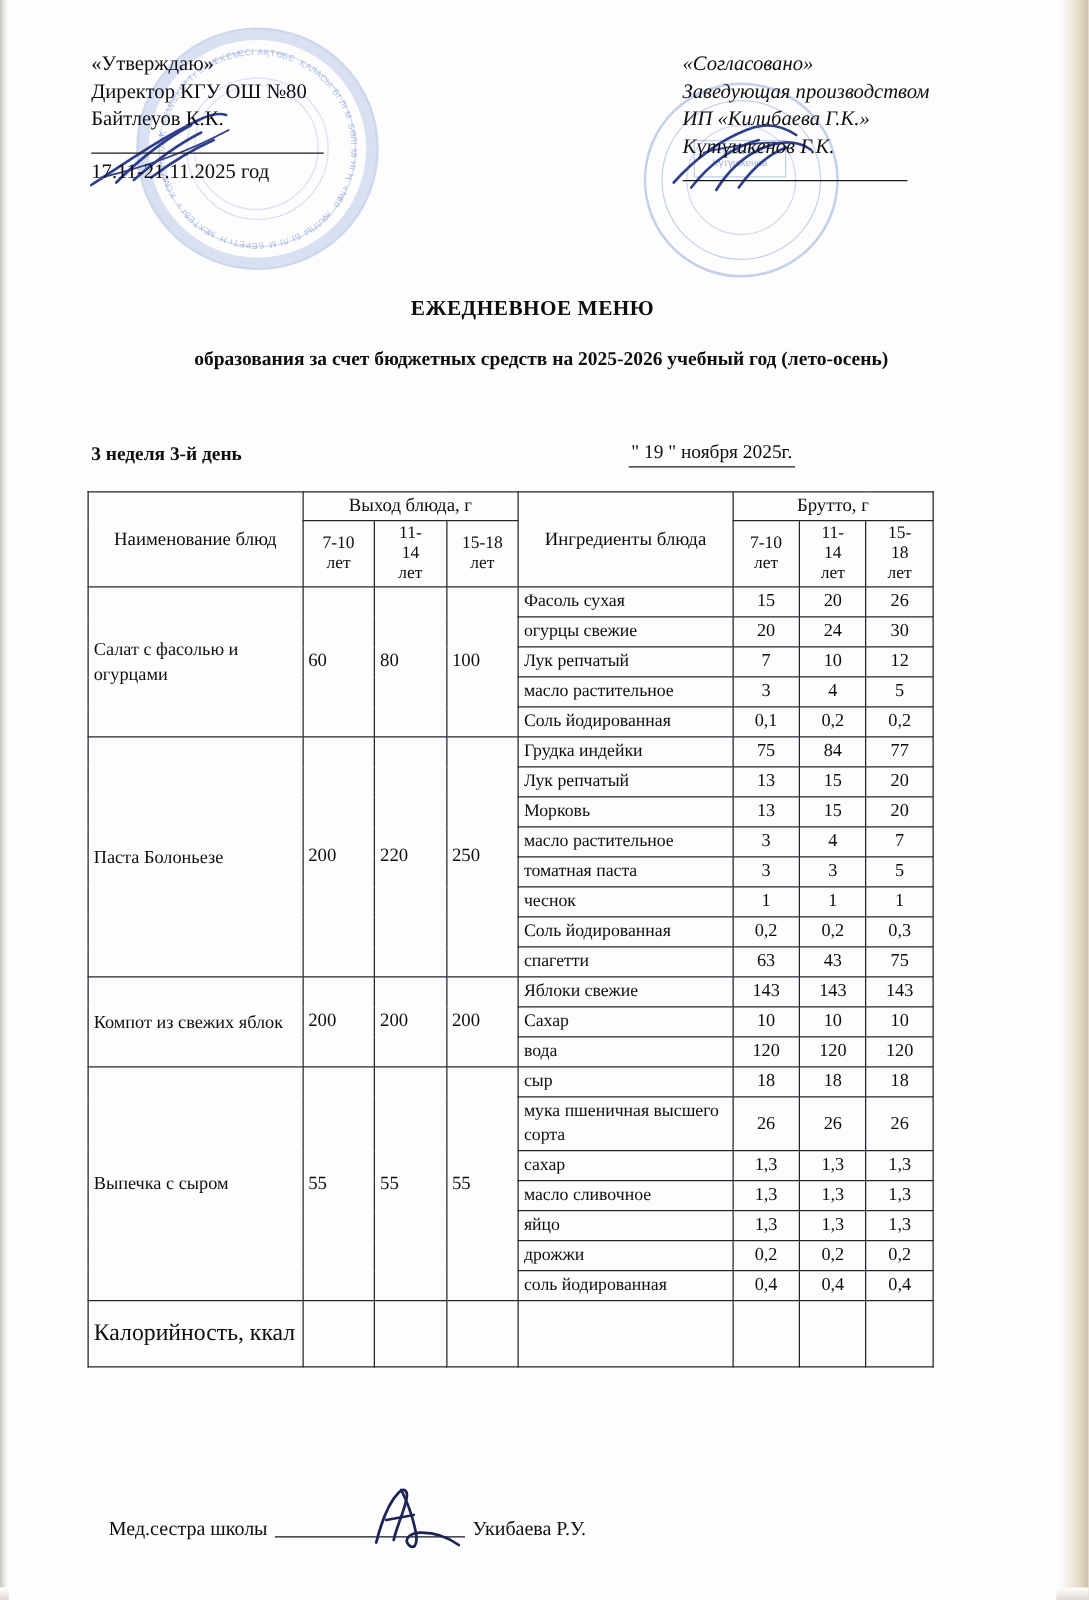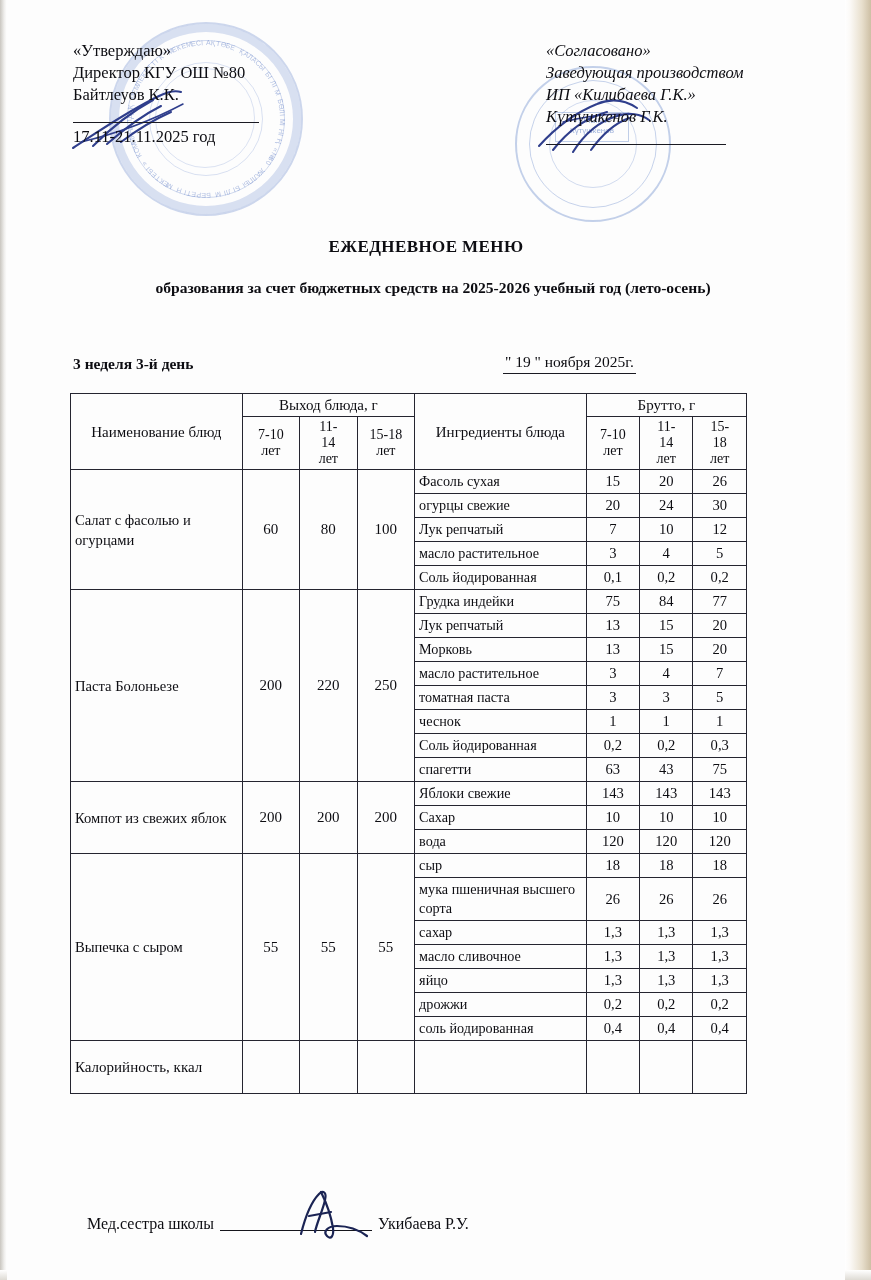--- a/index.html
+++ b/index.html
@@ -226,28 +226,28 @@
     line-height: 16px;
     padding: 3px 1px;
   }
   td.dish {
     font-size: 14.6px;
     line-height: 20px;
     padding-left: 8px;
     vertical-align: middle;
   }
   td.dish-b {
-    font-size: 15px;
+    font-size: 19px;
     font-weight: bold;
     line-height: 20px;
     padding-left: 8px;
     vertical-align: middle;
   }
   td.num {
-    text-align: center;
+    text-align: left;
     font-size: 15px;
   }
   td.ing {
     font-size: 14.2px;
     line-height: 19px;
     padding-left: 7px;
   }
   td.gnum {
     text-align: center;
     font-size: 14.6px;

